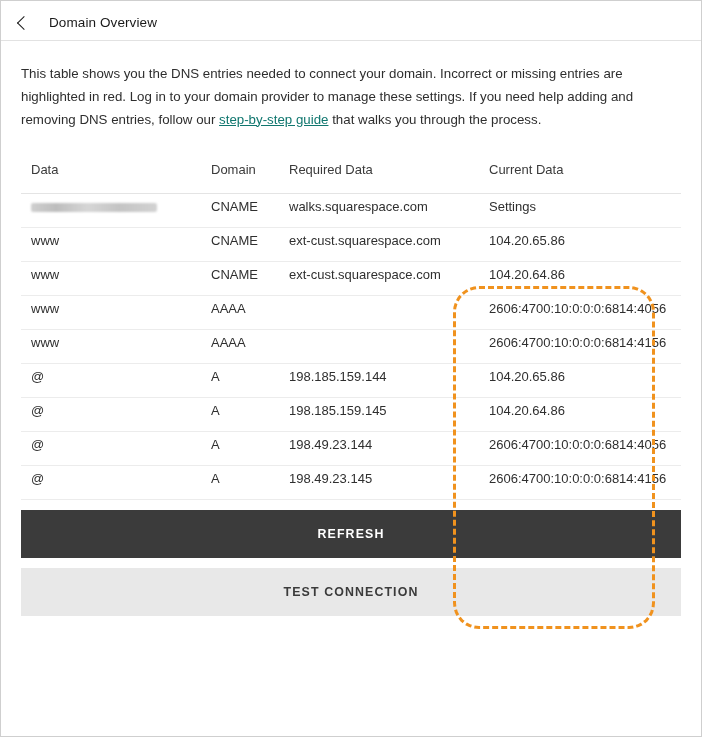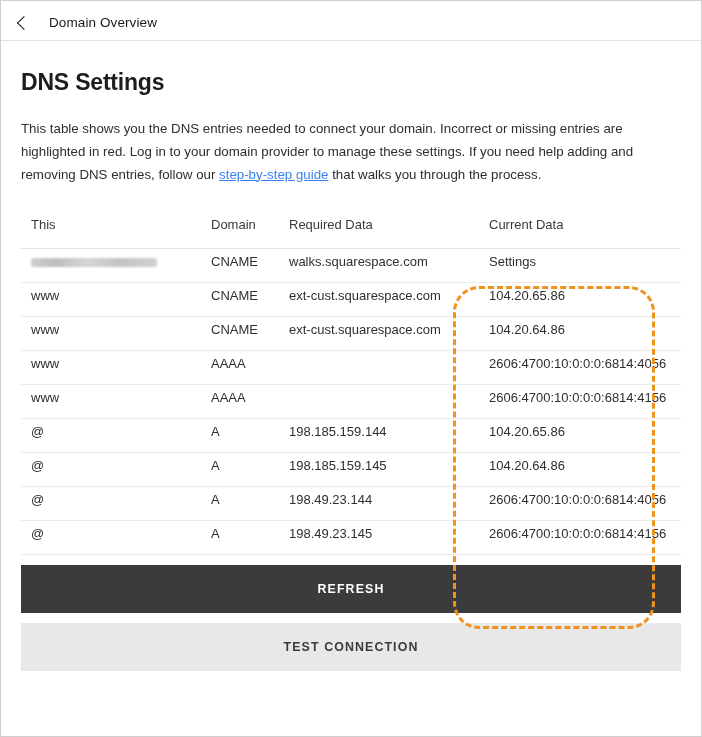--- a/index.html
+++ b/index.html
@@ -59,21 +59,21 @@
     color: #1d1d1d;
   }
   .intro {
     font-size: 13.3px;
     line-height: 1.72;
     color: #2e2e2e;
     margin: 22px 0 0 0;
     max-width: 660px;
   }
   .intro a {
-    color: #3b82f6;
+    color: #0f766e;
     text-decoration: underline;
   }
   table.dns {
     width: 100%;
     border-collapse: collapse;
     margin-top: 22px;
     table-layout: fixed;
   }
   table.dns th {
     text-align: left;
@@ -146,36 +146,35 @@
 
 <div class="page">
 
   <div class="back-bar">
     <span class="chevron-left"></span>
     <span class="back-label">Domain Overview</span>
   </div>
   <div class="divider"></div>
 
   <div class="content">
-    <h1 class="title">DNS Settings</h1>
 
     <p class="intro">
       <span>This table shows you the DNS entries needed to connect your domain. Incorrect or missing entries are highlighted in red. Log in to your domain provider to manage these settings. If you need help adding and removing DNS entries, follow our </span><a href="#">step-by-step guide</a><span> that walks you through the process.</span>
     </p>
 
     <table class="dns">
       <colgroup>
         <col class="col-host">
           <col class="col-record">
           <col class="col-req">
           <col class="col-cur">
       </colgroup>
       <thead>
         <tr>
-          <th>This</th>
+          <th>Data</th>
           <th>Domain</th>
           <th>Required Data</th>
           <th>Current Data</th>
         </tr>
       </thead>
       <tbody>
           <tr>
             <td><span class="redacted"></span></td>
             <td class="ok">CNAME</td>
             <td>walks.squarespace.com</td>

